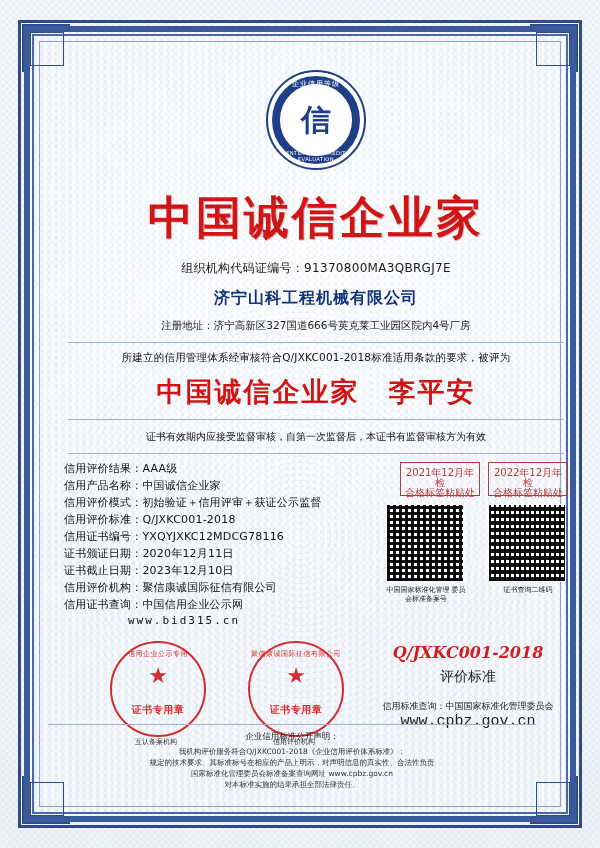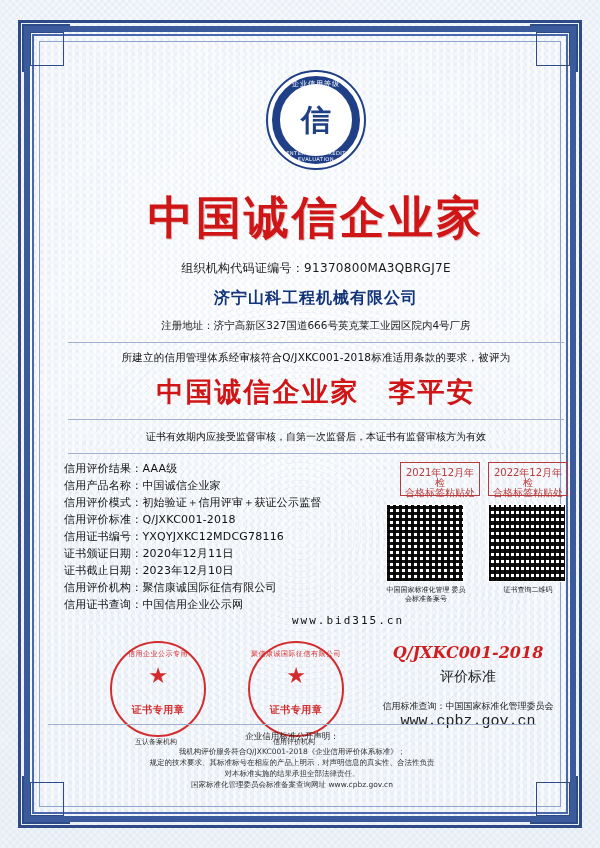--- a/index.html
+++ b/index.html
@@ -123,21 +123,21 @@
     text-align:center;margin-top:10px;font-size:10px;color:#111;
   }
 
   
   .info{margin-top:6px;position:relative;}
   .info-row{font-size:11px;color:#111;line-height:17px;letter-spacing:.2px;}
   .info-row .k{display:inline-block;}
   .info-row .v{display:inline-block;}
   .site{
     margin-left:64px;font-family:"DejaVu Sans Mono","Liberation Mono",monospace;
-    font-size:11px;letter-spacing:2px;color:#111;margin-top:1px;text-align:center;
+    font-size:11px;letter-spacing:2px;color:#111;margin-top:1px;
   }
 
   
   .sticker-row{
     position:absolute;right:0;top:2px;display:flex;gap:8px;
   }
   .sticker{
     width:80px;height:34px;border:1px solid #b93a3a;color:#b93a3a;
     font-size:10px;line-height:10px;text-align:center;padding-top:5px;box-sizing:border-box;
   }
@@ -319,16 +319,16 @@
         <div class="std-url">www.cpbz.gov.cn</div>
       </div>
     </div>
   </div>
 
   <div class="footer">
     <div class="footer-rule"></div>
     <div class="f-title">企业信用标准公开声明：</div>
     <div class="f-line">我机构评价服务符合Q/JXKC001-2018《企业信用评价体系标准》；</div>
     <div class="f-line">规定的技术要求、其标准标号在相应的产品上明示，对声明信息的真实性、合法性负责</div>
+    <div class="f-line">国家标准化管理委员会标准备案查询网址 www.cpbz.gov.cn</div>
     <div class="f-line">对本标准实施的结果承担全部法律责任。</div>
-    <div class="f-line">国家标准化管理委员会标准备案查询网址 www.cpbz.gov.cn</div>
   </div>
 </div>
 
 </body></html>

